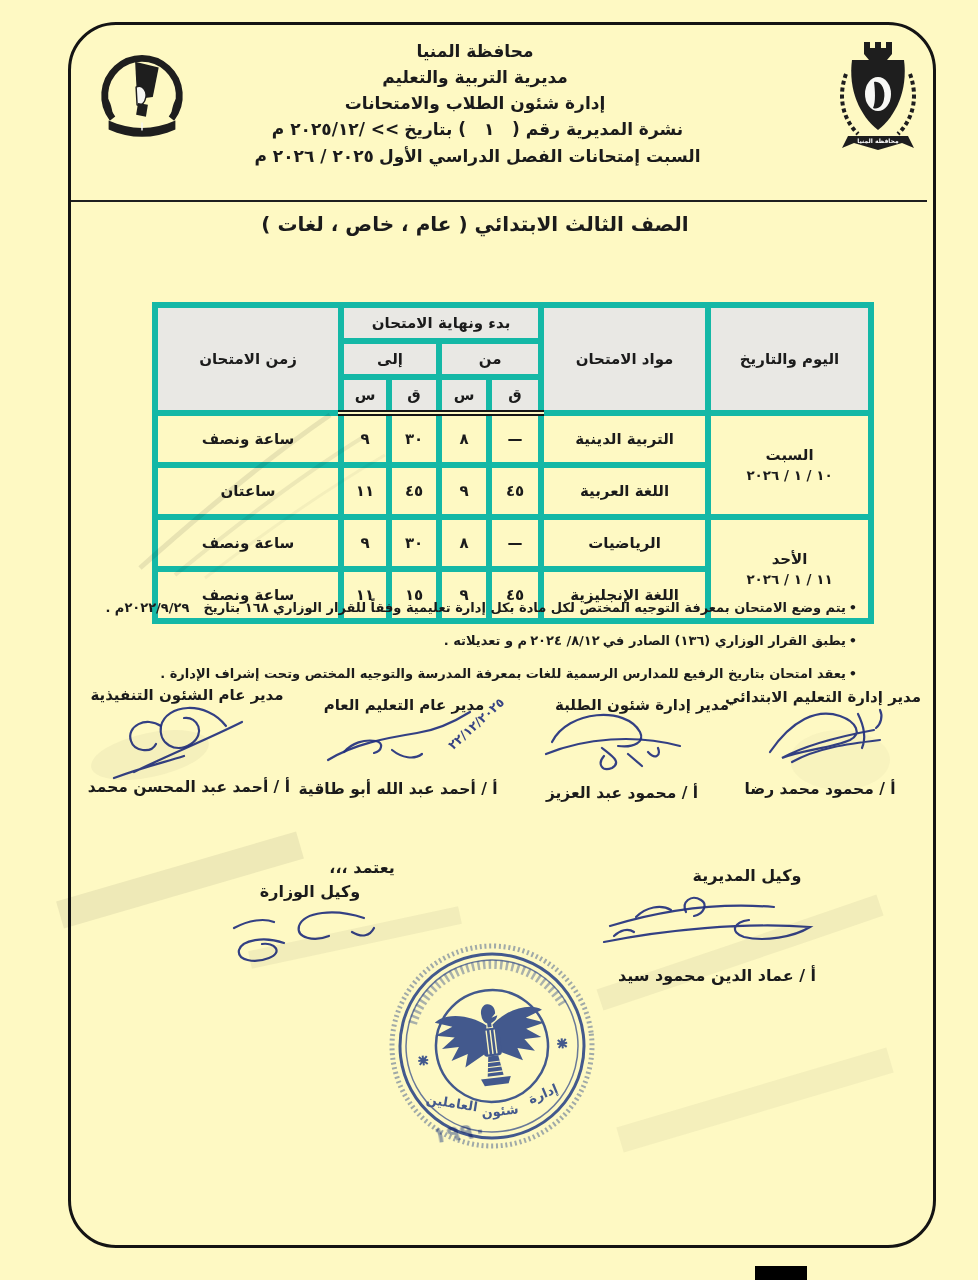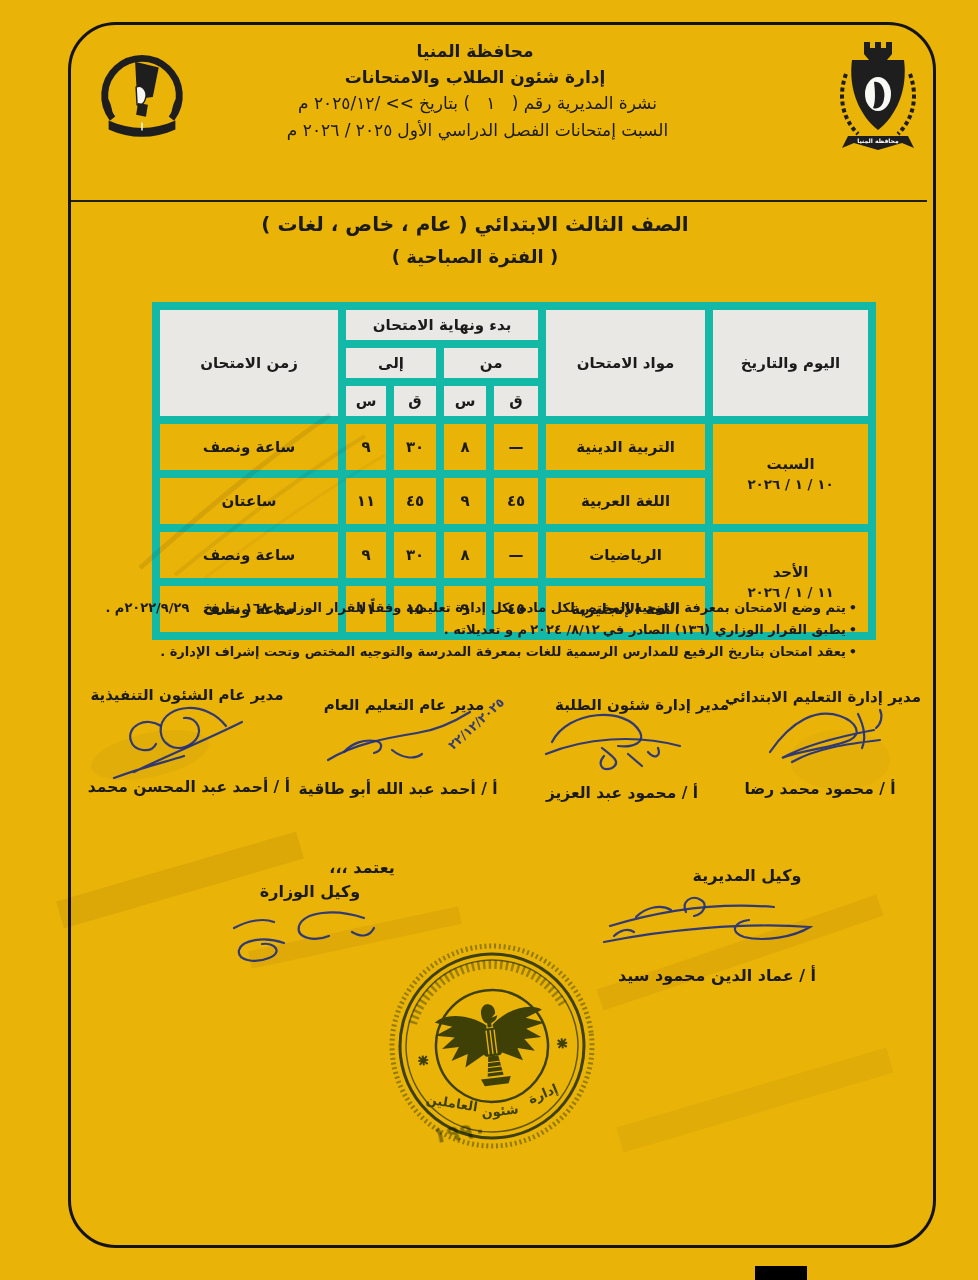--- a/index.html
+++ b/index.html
@@ -1,33 +1,33 @@
 <!DOCTYPE html>
 <html lang="ar" dir="rtl"><head>
 <meta charset="utf-8">
 <style>
   html,body{margin:0;padding:0;background:#e9e9e9;}
-  .page{position:relative;width:978px;height:1280px;background:#eab308;overflow:hidden;
+  .page{position:relative;width:978px;height:1280px;background:#fef9c3;overflow:hidden;
         font-family:"DejaVu Sans",sans-serif;color:#1b1b1b;direction:rtl;}
   .frame{position:absolute;left:68px;top:22px;width:862px;height:1220px;
          border:3px solid #141414;border-radius:48px;}
   .abs{position:absolute;}
   .ctr{text-align:center;}
   .nw{white-space:nowrap;}
   .ltr{direction:ltr;unicode-bidi:bidi-override;display:inline-block;margin:0 5px;}
   
   .org-line{font-size:17px;font-weight:bold;line-height:26px;}
-  .bulletin{font-size:17px;font-weight:normal;line-height:27px;}
+  .bulletin{font-size:17px;font-weight:bold;line-height:27px;}
   
   .title1{font-size:20px;font-weight:bold;}
   .title2{font-size:18px;font-weight:bold;}
   .sep{position:absolute;left:71px;top:200px;width:856px;height:0;border-top:2px solid #1f1f1f;}
   
   table.sched{border-collapse:collapse;table-layout:fixed;width:716px;}
-  .sched th,.sched td{border:8px solid #14b8a6;font-weight:bold;text-align:center;
+  .sched th,.sched td{border:6px solid #14b8a6;font-weight:bold;text-align:center;
         vertical-align:middle;padding:0 2px;overflow:hidden;}
   .sched thead th{background:#e9e8e4;font-size:15px;height:30px;}
   .sched thead tr:last-child th{border-bottom:6px double #161616;}
   .sched tbody td{font-size:15px;height:46px;background:transparent;}
   .sched{border:3px solid #111;}
   .daycell{font-size:15px;line-height:20px;}
   .datespan{font-size:13.5px;margin:0;}
   
   .notes{list-style:none;margin:0;padding:0;font-size:13px;font-weight:bold;line-height:21px;}
   .notes li{white-space:nowrap;}
@@ -78,29 +78,29 @@
       <path d="M-4,-18 C3,-20 8,-10 6,-1 C5,6 0,10 -5,8 C-2,2 -3,-10 -4,-18 Z" fill="#1e1e1e"></path>
       <path d="M-32,-26 C-40,-4 -36,18 -20,34" fill="none" stroke="#1e1e1e" stroke-width="4" stroke-dasharray="4 3"></path>
       <path d="M32,-26 C40,-4 36,18 20,34" fill="none" stroke="#1e1e1e" stroke-width="4" stroke-dasharray="4 3"></path>
       <path d="M-30,36 L30,36 L36,48 L24,43 L0,50 L-24,43 L-36,48 Z" fill="#1e1e1e"></path>
       <text x="0" y="43" font-size="6" text-anchor="middle" fill="#ffffff" font-weight="bold">محافظة المنيا</text>
     </g>
   </svg>
 
   <div class="abs ctr" style="left:170px;top:38px;width:610px;">
     <div class="org-line nw">محافظة المنيا</div>
+    <div class="org-line nw">مديرية التربية والتعليم</div>
     <div class="org-line nw">إدارة شئون الطلاب والامتحانات</div>
     <div class="bulletin nw"><span>نشرة المديرية رقم ( &nbsp;&nbsp;١&nbsp;&nbsp; ) بتاريخ</span><span class="ltr">م ٢٠٢٥/١٢/ &lt;&lt;</span></div>
     <div class="bulletin nw"><span>السبت إمتحانات الفصل الدراسي الأول</span><span class="ltr">م ٢٠٢٦ / ٢٠٢٥</span></div>
   </div>
 
   <div class="sep"></div>
 
   <div class="abs ctr title1 nw" style="left:170px;top:212px;width:610px;">الصف الثالث الابتدائي ( عام ، خاص ، لغات )</div>
-  <div class="abs ctr title2 nw" style="left:170px;top:246px;width:610px;">( الفترة الصباحية )</div>
 
   <div class="abs" style="left:152px;top:302px;">
     <table class="sched">
       <colgroup>
         <col style="width:163px">
           <col style="width:167px">
         <col style="width:52px">
           <col style="width:50px">
         <col style="width:50px">
           <col style="width:48px">
@@ -164,21 +164,21 @@
           <td>١٥</td>
           <td>١١</td>
           <td>ساعة ونصف</td>
         </tr>
       </tbody>
     </table>
   </div>
 
   <ul class="abs notes" style="right:118px;top:597px;width:740px;">
     <li><span class="blt">•</span><span>يتم وضع الامتحان بمعرفة التوجيه المختص لكل مادة بكل إدارة تعليمية وفقاً للقرار الوزاري ١٦٨ بتاريخ</span><span class="ltr" style="margin:0 14px;">. م٢٠٢٢/٩/٢٩</span></li>
-    <li><span class="blt">•</span><span>يطبق القرار الوزاري (١٣٦) الصادر في</span><span class="ltr" style="margin:1px 3px;text-align:center;">٢٠٢٤ /٨/١٢</span><span>م و تعديلاته .</span></li>
+    <li><span class="blt">•</span><span>يطبق القرار الوزاري (١٣٦) الصادر في</span><span class="ltr" style="margin:12px 3px;text-align:center;">٢٠٢٤ /٨/١٢</span><span>م و تعديلاته .</span></li>
     <li><span class="blt">•</span><span>يعقد امتحان بتاريخ الرفيع للمدارس الرسمية للغات بمعرفة المدرسة والتوجيه المختص وتحت إشراف الإدارة .</span></li>
   </ul>
 
   <div class="abs role" style="left:718px;top:688px;width:210px;">مدير إدارة التعليم الابتدائي</div>
   <div class="abs role" style="left:547px;top:696px;width:190px;">مدير إدارة شئون الطلبة</div>
   <div class="abs role" style="left:314px;top:696px;width:180px;">مدير عام التعليم العام</div>
   <div class="abs role" style="left:82px;top:686px;width:210px;">مدير عام الشئون التنفيذية</div>
 
   <svg class="sig" style="left:762px;top:700px;" width="140" height="80" viewBox="0 0 140 80">
     <path d="M8,52 C30,20 55,8 78,16 C95,22 100,34 88,40 C70,48 40,50 20,58 C45,44 80,36 112,30"></path>

